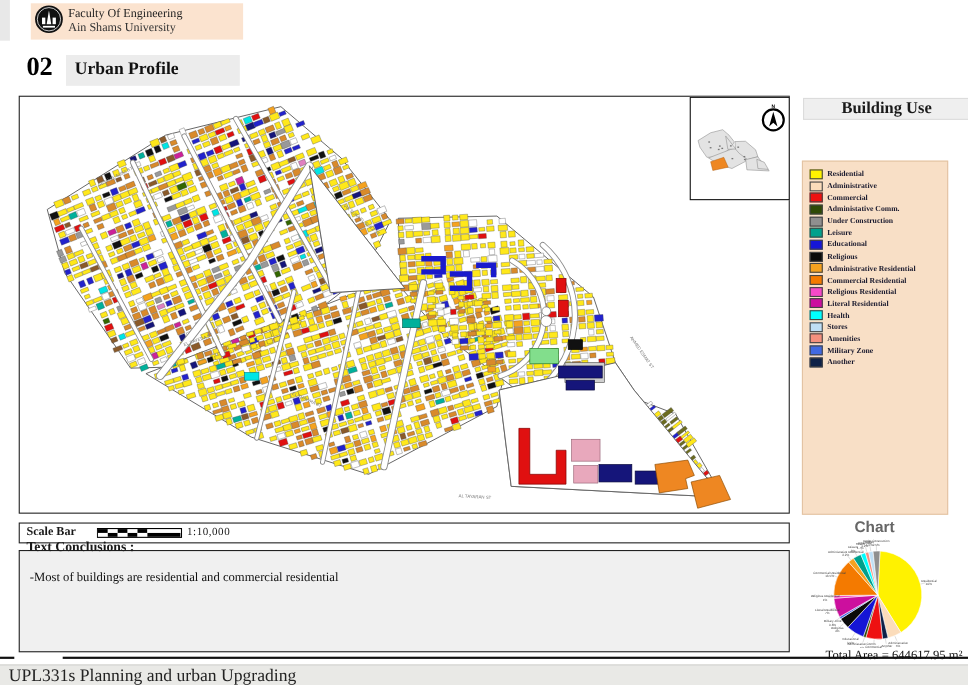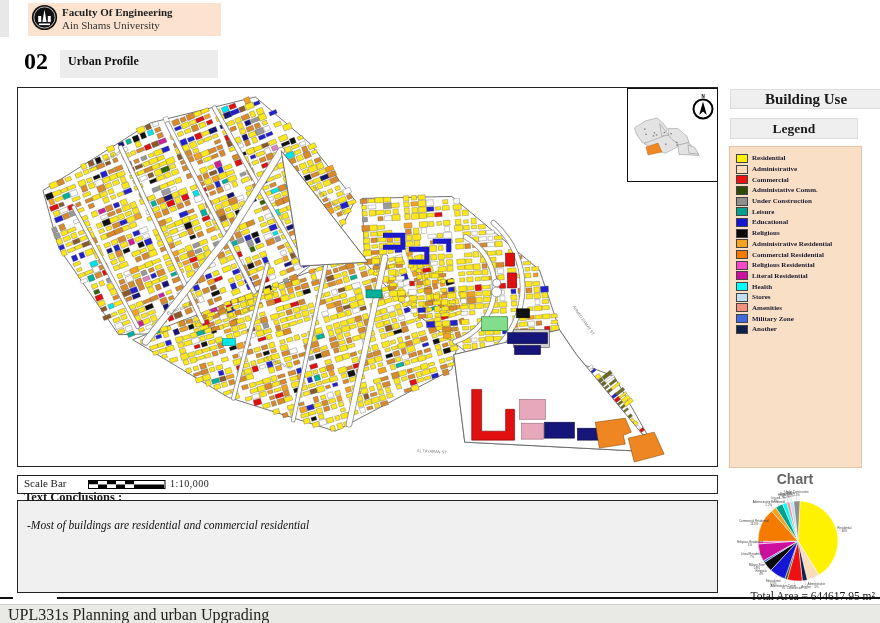--- a/index.html
+++ b/index.html
@@ -3,52 +3,52 @@
 <meta charset="utf-8">
 <style>
   html,body{margin:0;padding:0;background:#fff;}
   #canvas{position:relative;width:880px;height:623px;background:#ffffff;overflow:hidden;
           font-family:"Liberation Serif",serif;color:#1a1a1a;}
   .abs{position:absolute;}
   
   #corner-notch{left:0;top:0;width:9px;height:37px;background:#e8e8e8;}
   #header-box{left:28px;top:3px;width:193px;height:33px;background:#fbe3cf;}
   #logo{left:31px;top:4px;width:27px;height:27px;}
-  #faculty-line1{left:62px;top:6px;font-size:11px;font-weight:bold;color:#222;}
+  #faculty-line1{left:62px;top:6px;font-size:11px;font-weight:normal;color:#222;}
   #faculty-line2{left:62px;top:19px;font-size:11px;color:#333;}
   
   #title-number{left:24px;top:48px;font-size:24px;font-weight:bold;color:#000;font-family:Liberation Serif, serif;}
   #title-box{left:60px;top:50px;width:158px;height:28px;background:#ececec;}
-  #title-text{left:68px;top:54px;font-size:12px;font-weight:bold;color:#111;}
+  #title-text{left:68px;top:54px;font-size:16px;font-weight:bold;color:#111;}
   
   #map-frame{left:17px;top:87px;width:701px;height:380px;border:1.5px solid #222;background:#fff;box-sizing:border-box;}
   #map-svg{width:100%;height:100%;display:block;}
   #inset-box{left:627px;top:88px;width:91px;height:94px;border:1.2px solid #111;background:#fff;box-sizing:border-box;}
   
   .panel-head{background:#efefef;border:1px solid #dcdcdc;text-align:center;font-weight:bold;box-sizing:border-box;}
   #building-use-box{left:730px;top:89px;width:152px;height:20px;font-size:15px;line-height:18px;}
   #legend-box{left:730px;top:118px;width:128px;height:21px;font-size:13.5px;line-height:19px;}
   #legend-panel{left:729px;top:146px;width:133px;height:322px;background:#f8dfc6;border:1px solid #e3c3a3;box-sizing:border-box;padding:6px 0 0 6px;}
   .legend-item{display:flex;align-items:center;height:10.7px;}
   .legend-swatch{width:10px;height:7px;border:0.5px solid #444;margin-right:4px;flex:none;}
   .legend-label{font-size:7px;font-weight:bold;color:#1a1a2e;white-space:nowrap;}
   
   #chart-title{left:730px;top:471px;width:130px;text-align:center;font-family:"Liberation Sans",sans-serif;
                font-size:14px;font-weight:bold;color:#666;}
   #pie-wrap{left:731px;top:489px;width:134px;height:100px;}
   #total-area{left:720px;top:590px;width:155px;text-align:right;font-size:11.5px;color:#111;}
   
   #scalebar-frame{left:17px;top:475px;width:701px;height:19px;border:1.5px solid #222;box-sizing:border-box;background:#fff;}
-  #scalebar-label{left:24px;top:477px;font-size:11px;font-weight:normal;}
+  #scalebar-label{left:24px;top:477px;font-size:11px;font-weight:bold;}
   #scalebar-svg{left:88px;top:480px;}
   #scalebar-ratio{left:170px;top:478px;font-size:10px;letter-spacing:0.5px;}
   
   #conclusions-frame{left:17px;top:500px;width:701px;height:93px;border:1.5px solid #222;background:#f0f0f0;box-sizing:border-box;}
   #conclusions-title{left:24px;top:490px;font-size:12.5px;font-weight:bold;}
-  #conclusions-lines{left:27px;top:518px;font-size:11.5px;line-height:14.5px;color:#111;font-style:italic;}
+  #conclusions-lines{left:27px;top:518px;font-size:11.5px;line-height:14.5px;color:#111;}
   
   #footer-tick{left:0;top:597px;width:13px;height:2px;background:#111;}
   #footer-line{left:57px;top:597px;width:823px;height:2px;background:#111;}
   #footer-bar{left:0;top:604px;width:880px;height:19px;background:#e9e9e6;border-top:1px solid #d2d2d0;box-sizing:border-box;}
   #footer-text{left:8px;top:606px;font-size:16px;color:#222;}
 </style>
 </head>
 <body>
 
 <div id="canvas">
@@ -1983,21 +1983,20 @@
         </g>
       <g>
         <text x="75" y="9" font-size="4.5" font-weight="bold" text-anchor="middle" fill="#000" font-family="Liberation Sans, sans-serif" id="north-n">N</text>
         <circle cx="75" cy="20" r="9.5" fill="#fff" stroke="#000" stroke-width="2"></circle>
         <path d="M75,12.5 L78.8,26 L75,22.6 L71.2,26 Z" fill="#000"></path>
       </g>
     </svg>
   </div>
 
   <div class="abs panel-head" id="building-use-box">Building Use</div>
-  <div class="abs panel-head" id="legend-box">Legend</div>
   <div class="abs" id="legend-panel">
       <div class="legend-item">
         <span class="legend-swatch" style="background: rgb(255, 242, 0);"></span>
         <span class="legend-label">Residential</span>
       </div>
       <div class="legend-item">
         <span class="legend-swatch" style="background: rgb(251, 220, 187);"></span>
         <span class="legend-label">Administrative</span>
       </div>
       <div class="legend-item">

